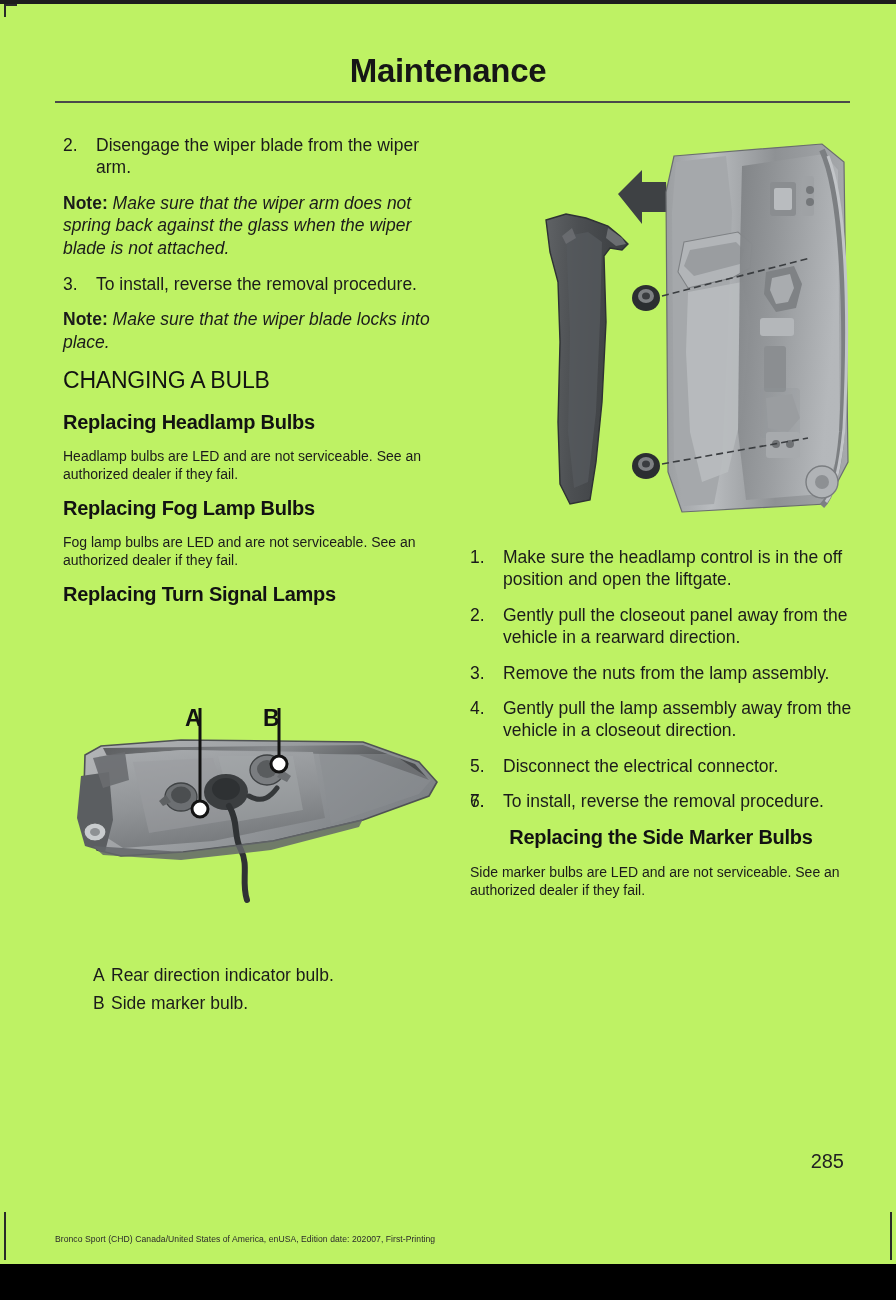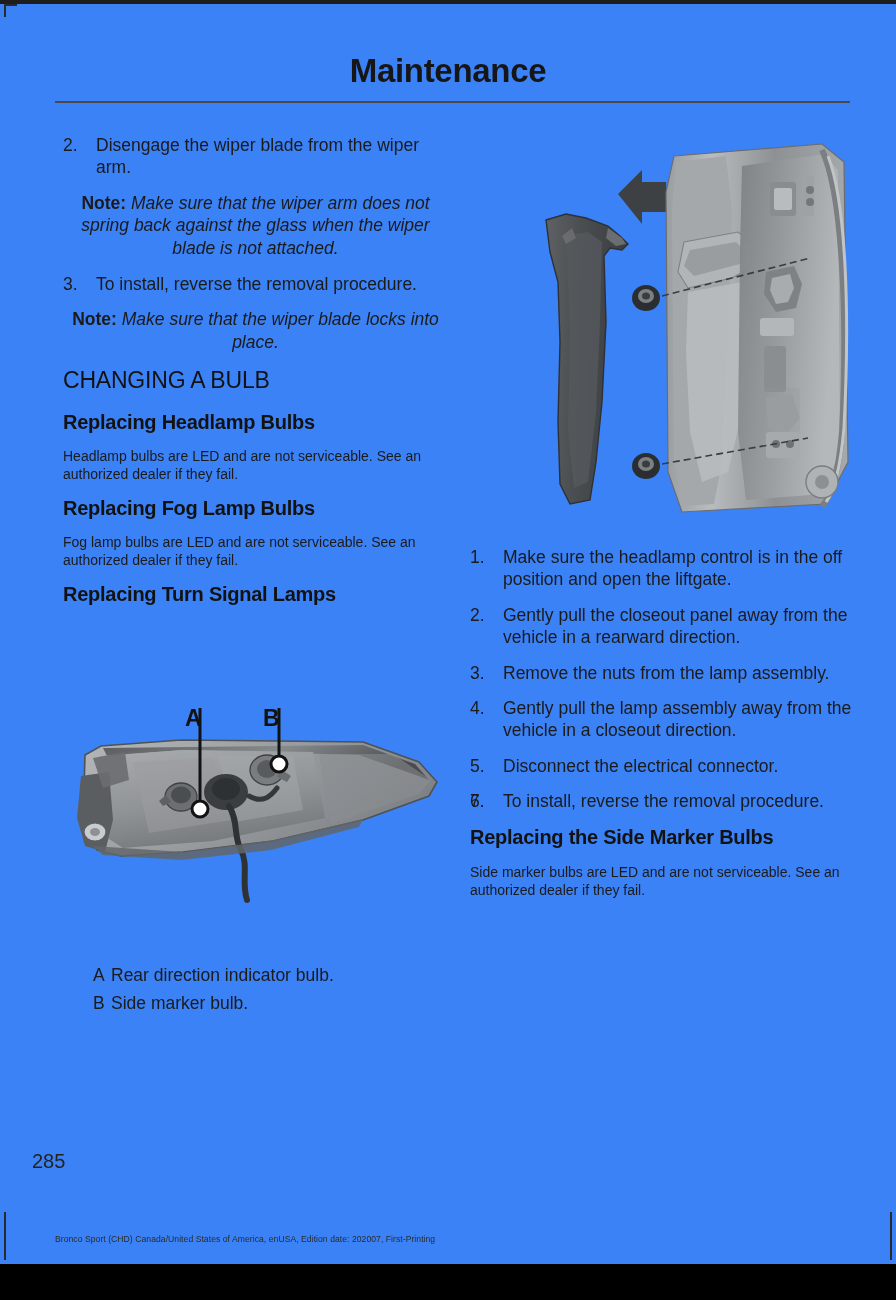--- a/index.html
+++ b/index.html
@@ -10,21 +10,21 @@
     height: 1300px;
     background: #ffffff;
     font-family: "Liberation Sans", sans-serif;
     -webkit-font-smoothing: antialiased;
   }
 
   #page {
     position: relative;
     width: 896px;
     height: 1300px;
-    background: #3b82f6;
+    background: #bef264;
     overflow: hidden;
   }
 
   
   .band-top {
     position: absolute; left: 0; top: 0;
     width: 896px; height: 4px;
     background: #1d1d1d;
   }
   .band-bottom {
@@ -70,21 +70,20 @@
     color: #1b1b1b;
     margin-bottom: 14px;
   }
 
   .note {
     font-size: 17.5px;
     line-height: 1.28;
     color: #1b1b1b;
     font-style: italic;
     margin-bottom: 14px;
-    text-align: center;
   }
   .note b {
     font-style: normal;
     font-weight: 700;
   }
 
   .h1 {
     font-size: 23px;
     font-weight: 400;
     letter-spacing: -0.2px;
@@ -131,24 +130,23 @@
   .legend-row .key {
     position: absolute;
     left: 30px; top: 0;
   }
 
   
   .page-number {
     position: absolute;
     left: 0; top: 1150px;
     width: 844px;
-    text-align: left;
+    text-align: right;
     font-size: 20px;
     color: #232323;
-    margin-left: 32px;
   }
   .footer-note {
     position: absolute;
     left: 55px; top: 1234px;
     font-size: 8.6px;
     letter-spacing: 0.05px;
     color: #2b2b2b;
   }
 
   
@@ -429,21 +427,21 @@
       </li>
       <li>
         <span class="num">6.</span>
       </li>
       <li>
         <span class="num">7.</span>
         <span>To install, reverse the removal procedure.</span>
       </li>
     </ol>
 
-    <h2 class="h2" style="margin-top:4px; margin-bottom:14px;">Replacing the Side Marker Bulbs</h2>
+    <h2 class="h2" style="margin-top:4px; margin-bottom:14px;text-align:center;">Replacing the Side Marker Bulbs</h2>
     <p class="body-text">Side marker bulbs are LED and are not serviceable. See an authorized dealer if they fail.</p>
   </div>
 
   <div class="page-number">285</div>
   <div class="footer-note">Bronco Sport (CHD) Canada/United States of America, enUSA, Edition date: 202007, First-Printing</div>
 
   <div class="band-bottom"></div>
 </div>
 
 </body></html>

